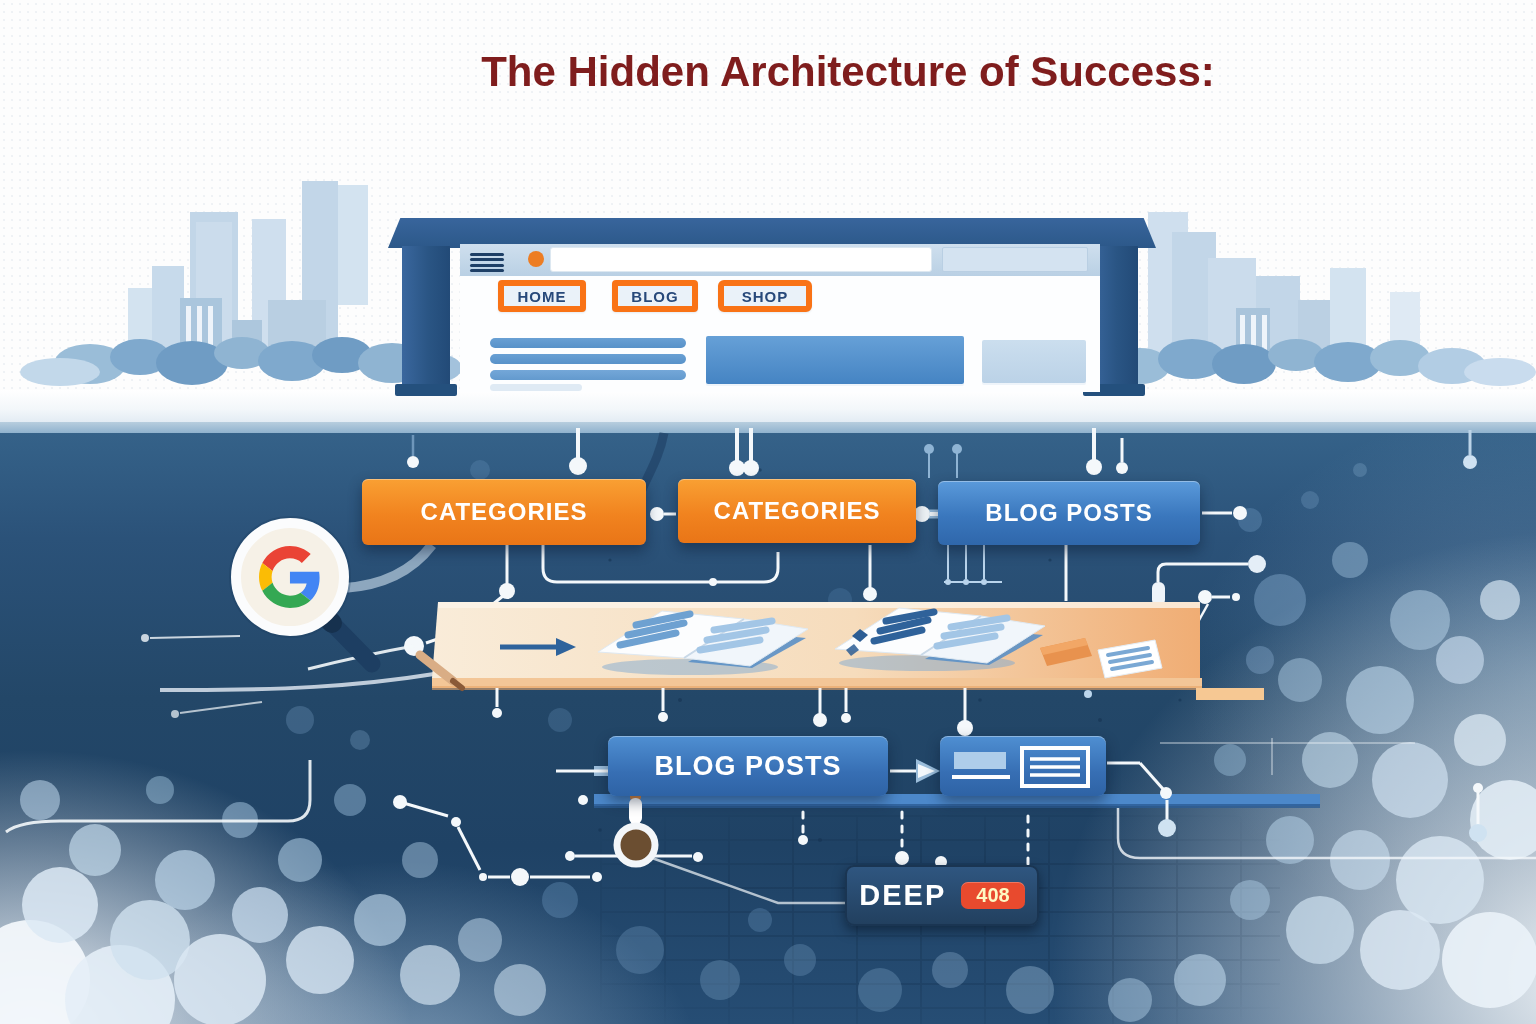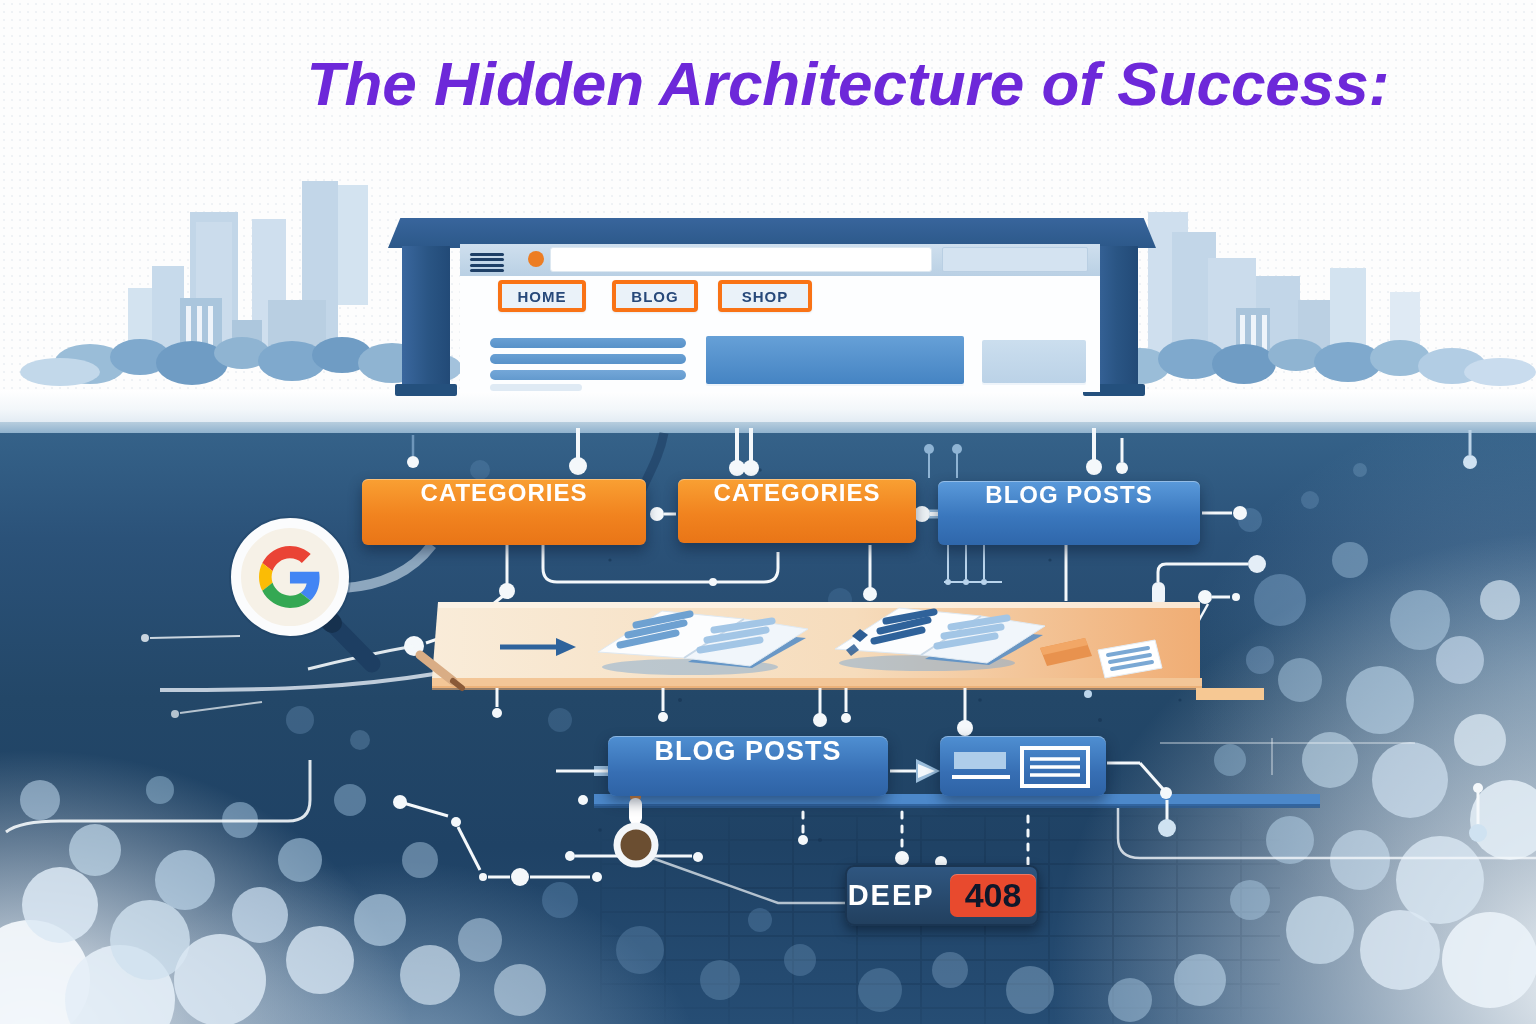--- a/index.html
+++ b/index.html
@@ -7,21 +7,21 @@
   #stage{position:relative;width:1536px;height:1024px;overflow:hidden;
          font-family:"Liberation Sans", sans-serif;background:#fdfdfd;}
 
   
   .paper{position:absolute;left:0;top:0;width:1536px;height:392px;z-index:0;
     background-image:radial-gradient(rgba(150,172,196,.28) 1px, transparent 1.2px);
     background-size:8px 8px;opacity:.5;}
 
   
   .title{position:absolute;left:160px;top:48px;width:1376px;text-align:center;z-index:3;}
-  .title-l1{font-size:62px;font-weight:700;color:#6d28d9;letter-spacing:0;font-style:italic;}
+  .title-l1{font-size:42px;font-weight:700;color:#7f1d1d;letter-spacing:0;}
   .title-l2{font-size:39px;font-weight:700;color:#f0953b;margin-top:12px;}
 
   
   .sky{position:absolute;left:0;top:0;width:1536px;height:392px;z-index:1;}
 
   
   .ground{position:absolute;left:0;top:390px;width:1536px;height:32px;z-index:1;
     background:linear-gradient(180deg,#ffffff,#f3f7fa 60%,#e3ecf4);}
   .ground-edge{position:absolute;left:0;top:422px;width:1536px;height:11px;z-index:1;
     background:linear-gradient(180deg,#b7cede,#90b2ce);}
@@ -53,57 +53,57 @@
     background:linear-gradient(180deg,#cfdfee,#b9d0e4);}
   .b-content{position:absolute;left:460px;top:276px;width:640px;height:116px;z-index:5;background:#fdfeff;}
   .hamburger{position:absolute;left:470px;top:250px;width:34px;height:22px;z-index:6;}
   .hamburger span{display:block;height:3px;background:#1e3f66;margin:2.5px 0;border-radius:2px;}
   .tdot{position:absolute;top:251px;width:16px;height:16px;border-radius:50%;z-index:6;}
   .addr{position:absolute;left:550px;top:247px;width:382px;height:25px;z-index:6;
     background:#ffffff;border:1px solid #dde8f1;border-radius:3px;}
   .sidebox{position:absolute;left:942px;top:247px;width:146px;height:25px;z-index:6;
     background:#d4e3f1;border:1px solid #b9cfe3;border-radius:2px;}
   .tab{position:absolute;top:280px;height:32px;z-index:6;background:#eaf2f9;
-    border:4px solid #f97316;border-radius:4px;display:flex;align-items:center;justify-content:center;
+    border:6px solid #f97316;border-radius:4px;display:flex;align-items:center;justify-content:center;
     font-size:15px;font-weight:700;color:#27497a;letter-spacing:1px;box-shadow:0 1px 2px rgba(60,90,130,.12);}
-  .tab-home{left:498px;width:88px;} .tab-blog{left:612px;width:86px;} .tab-shop{left:718px;width:94px;}
+  .tab-home{left:498px;width:88px;} .tab-blog{left:612px;width:86px;} .tab-shop{left:718px;width:94px;border-radius:6px;}
   .tbar{position:absolute;height:10px;border-radius:5px;z-index:6;background:linear-gradient(180deg,#69a0d4,#5892c9);}
   .tbar1{left:490px;top:338px;width:196px;}
   .tbar2{left:490px;top:354px;width:196px;}
   .tbar3{left:490px;top:370px;width:196px;background:linear-gradient(180deg,#74a7d8,#639ace);}
   .tbar4{left:490px;top:384px;width:92px;height:7px;background:#dfeaf4;}
   .panel-mid{position:absolute;left:706px;top:336px;width:258px;height:48px;z-index:6;border-radius:2px;
     background:linear-gradient(180deg,#66a0d7,#4584c3);box-shadow:0 2px 0 #eef4fa;}
   .panel-right{position:absolute;left:982px;top:340px;width:104px;height:43px;z-index:6;border-radius:2px;
     background:linear-gradient(180deg,#cbdeee,#bbd2e7);box-shadow:0 2px 0 #eef4fa;}
 
   
   .decor{position:absolute;left:0;top:0;width:1536px;height:1024px;z-index:3;pointer-events:none;}
 
   
-  .node{position:absolute;display:flex;align-items:flex-start;justify-content:center;z-index:5;
+  .node{position:absolute;display:flex;align-items:center;justify-content:center;z-index:5;
     color:#fff;font-weight:700;letter-spacing:1px;border-radius:6px;
     box-shadow:0 6px 14px rgba(8,25,48,.45), inset 0 1px 0 rgba(255,255,255,.35);}
   .box-orange{background:linear-gradient(180deg,#f9a033 0%,#f1831f 55%,#e97517 100%);}
   .box-blue{background:linear-gradient(180deg,#5a9adb 0%,#3a77bd 55%,#2f67ab 100%);}
   .cat1{left:362px;top:479px;width:284px;height:66px;font-size:24px;}
   .cat2{left:678px;top:479px;width:238px;height:64px;font-size:24px;}
   .blog1{left:938px;top:481px;width:262px;height:64px;font-size:24px;}
   .blog2{left:608px;top:736px;width:280px;height:60px;font-size:27px;border-radius:8px;
     background:linear-gradient(180deg,#4f8fd2 0%,#376fb4 60%,#2e63a5 100%);}
   .box-docs{left:940px;top:736px;width:166px;height:60px;border-radius:8px;
     background:linear-gradient(180deg,#4f8fd2 0%,#376fb4 60%,#2e63a5 100%);}
 
   
   .deep{position:absolute;left:845px;top:865px;width:194px;height:61px;z-index:5;
     background:linear-gradient(180deg,#2f5680,#22405f);border:2px solid #1a3552;border-radius:9px;
     display:flex;align-items:center;justify-content:center;gap:15px;
     box-shadow:0 5px 12px rgba(4,14,28,.5);}
   .deep-label{color:#fff;font-size:29px;font-weight:700;letter-spacing:2px;}
-  .deep-chip{background:#e84a2e;border-radius:7px;color:#0f172a;font-size:34px;font-weight:700;
+  .deep-chip{background:#e84a2e;border-radius:7px;color:#fef9c3;font-size:20px;font-weight:700;
     padding:2px 15px;box-shadow:inset 0 1px 0 rgba(255,255,255,.25);}
 
   
   .gmag{position:absolute;left:228px;top:514px;width:230px;height:200px;z-index:6;}
 </style>
 </head>
 <body>
 
 <div id="stage">
 

